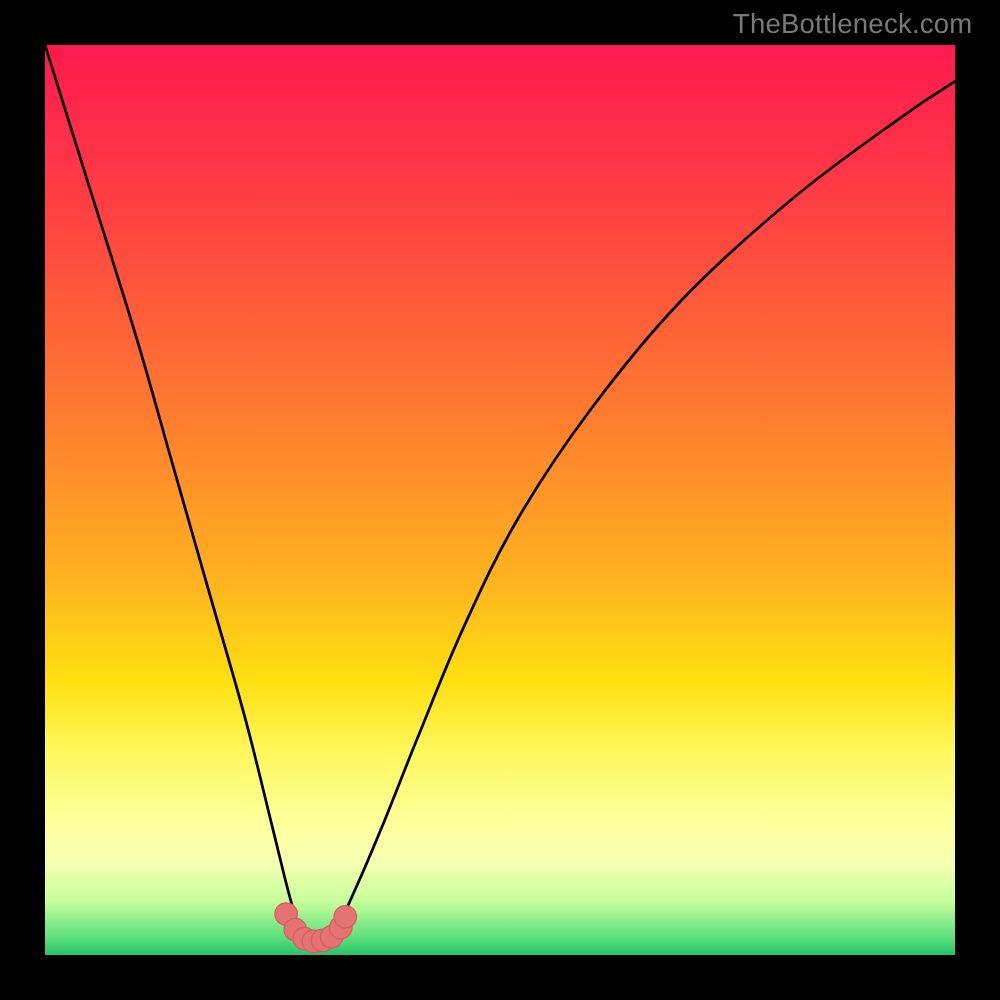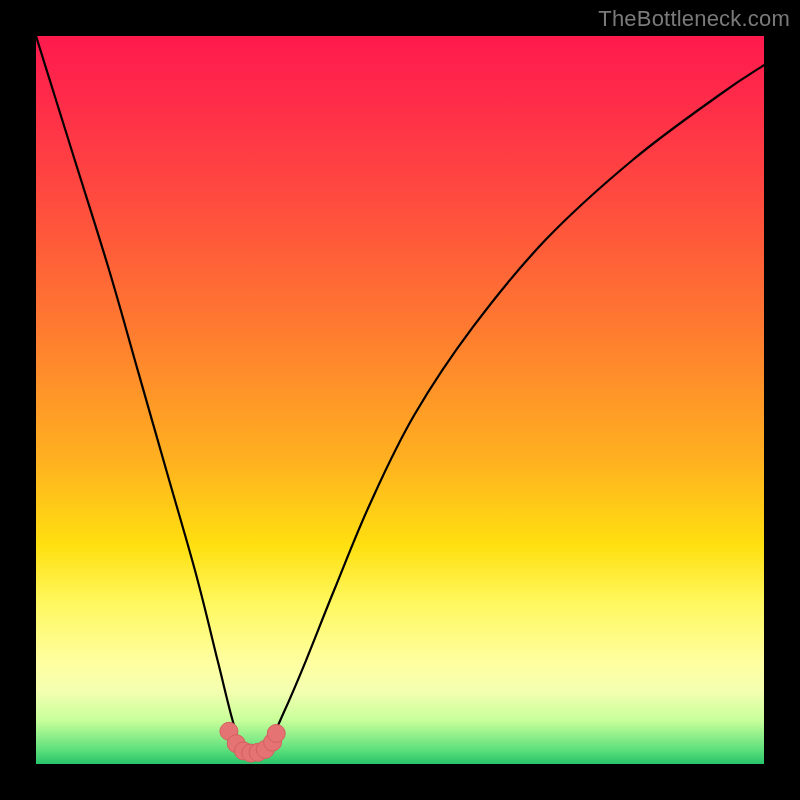--- a/index.html
+++ b/index.html
@@ -38,21 +38,21 @@
       #ffffa0 86%,
       #f3ffb0 90%,
       #c8ff9a 94%,
       #5fe07d 98%,
       #28c46a 100%
     );
   }
   .watermark {
     position: absolute;
     top: 6px;
-    right: 10px;
+    right: 22px;
     color: #7a7a7a;
     font-size: 22px;
     font-weight: 400;
     letter-spacing: 0.2px;
     user-select: none;
   }
   svg.curves {
     position: absolute;
     left: 0;
     top: 0;

